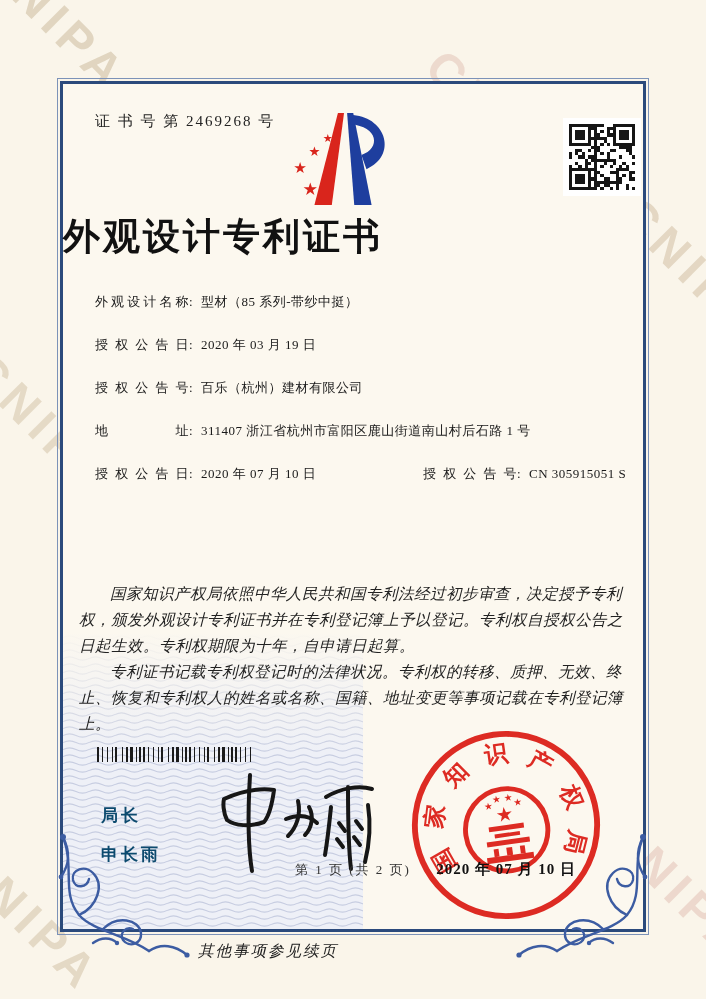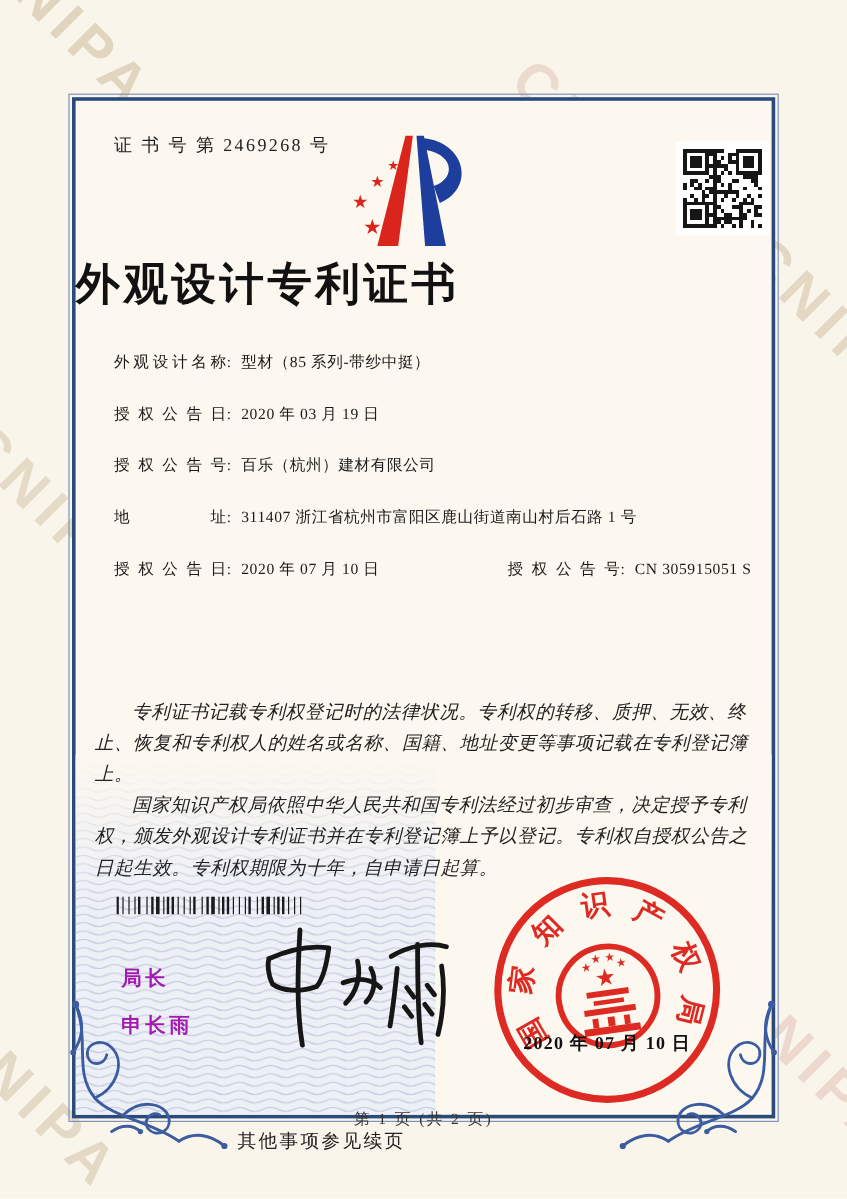--- a/index.html
+++ b/index.html
@@ -75,42 +75,42 @@
     font-size:15.5px; line-height:26px; color:#222; font-style:italic;
     letter-spacing:0.5px;
   }
   .body-text p { text-indent:2em; }
 
   
   .barcode { position:absolute; left:34px; top:663px; width:158px; height:15px; z-index:4; }
   .signer {
     position:absolute; left:38px; top:720px; z-index:4;
     font-family:"Liberation Sans", sans-serif; font-size:17px;
-    font-weight:600; color:#a21caf; letter-spacing:3px;
+    font-weight:600; color:#0c4a6e; letter-spacing:3px;
   }
   .signer div { margin-bottom:16px; }
   .autograph { position:absolute; left:135px; top:684px; width:190px; height:110px; z-index:4; }
 
   .seal {
     position:absolute; left:345px; top:643px; width:196px; height:196px;
     z-index:5; transform:rotate(-8deg); opacity:0.94;
   }
   .seal-date {
     position:absolute; left:363px; top:776px; width:160px; text-align:center;
     font-size:15px; color:#111; letter-spacing:1px; z-index:6; font-weight:bold;
   }
 
   .page-info {
-    position:absolute; left:0; right:0; top:840px; text-align:center;
+    position:absolute; left:0; right:0; top:777px; text-align:center;
     font-size:13px; color:#333; letter-spacing:2px; z-index:4;
   }
 
   .footer-note {
     position:absolute; left:0; top:941px; width:572px; text-align:center;
-    padding-right:36px; font-size:15.5px; color:#222;
+    padding-right:36px; font-size:15.5px; font-style:italic; color:#222;
     letter-spacing:2px; z-index:2;
   }
 </style>
 </head>
 <body>
 
 <div class="page">
 
   <div class="wm" style="left:-35px; top:-8px;  color:rgba(200,181,150,0.50);">CNIPA</div>
   <div class="wm" style="left:408px; top:95px;  color:rgba(224,188,176,0.48);">CNIPA</div>
@@ -430,22 +430,22 @@
           </div>
           <div class="field-row">
             <span class="f-label">地址</span><span class="f-colon">:</span><span class="f-value">311407 浙江省杭州市富阳区鹿山街道南山村后石路 1 号</span>
           </div>
           <div class="field-row">
             <span class="f-label">授权公告日</span><span class="f-colon">:</span><span class="f-value fixedw">2020 年 07 月 10 日</span><span class="pair2"><span class="f-label">授权公告号</span><span class="f-colon">:</span><span class="f-value">CN 305915051 S</span></span>
           </div>
         </div>
 
         <div class="body-text">
+          <p>国家知识产权局依照中华人民共和国专利法经过初步审查，决定授予专利权，颁发外观设计专利证书并在专利登记簿上予以登记。专利权自授权公告之日起生效。专利权期限为十年，自申请日起算。</p>
           <p>专利证书记载专利权登记时的法律状况。专利权的转移、质押、无效、终止、恢复和专利权人的姓名或名称、国籍、地址变更等事项记载在专利登记簿上。</p>
-          <p>国家知识产权局依照中华人民共和国专利法经过初步审查，决定授予专利权，颁发外观设计专利证书并在专利登记簿上予以登记。专利权自授权公告之日起生效。专利权期限为十年，自申请日起算。</p>
         </div>
 
         <svg class="barcode" id="barcode-svg" viewBox="0 0 158 15" preserveAspectRatio="none">
             <rect x="0" y="0" width="2" height="15" fill="#1b1b1b"></rect>
             <rect x="5" y="0" width="1" height="15" fill="#1b1b1b"></rect>
             <rect x="10" y="0" width="1" height="15" fill="#1b1b1b"></rect>
             <rect x="15" y="0" width="1" height="15" fill="#1b1b1b"></rect>
             <rect x="18" y="0" width="2" height="15" fill="#1b1b1b"></rect>
             <rect x="25" y="0" width="1" height="15" fill="#1b1b1b"></rect>
             <rect x="29" y="0" width="2" height="15" fill="#1b1b1b"></rect>

